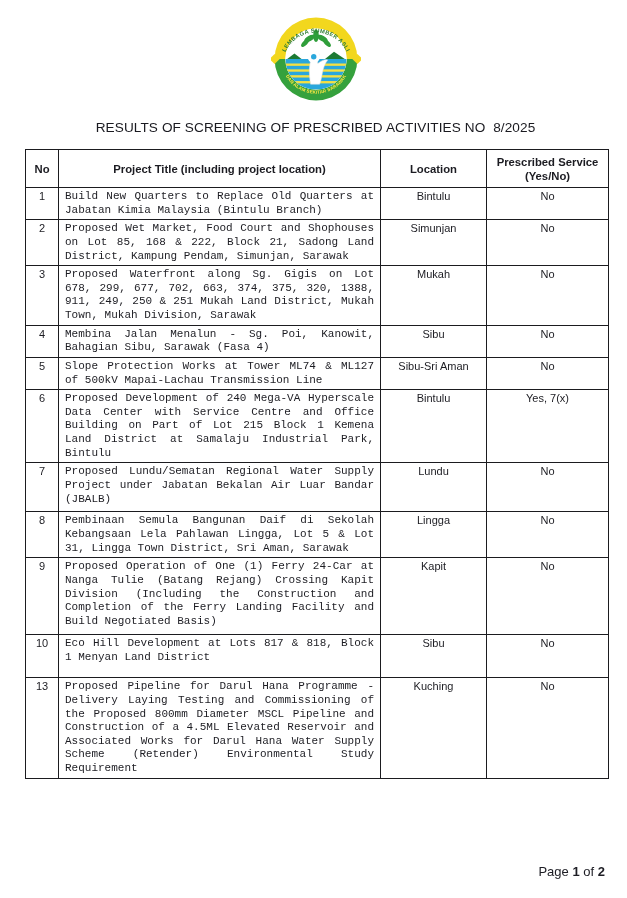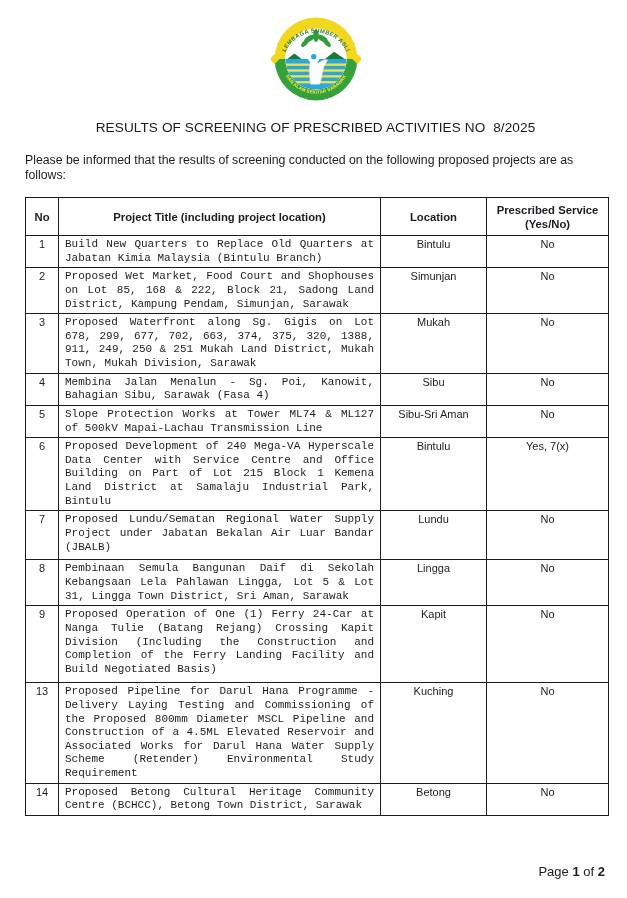--- a/index.html
+++ b/index.html
@@ -139,21 +139,20 @@
         <textPath href="#arcTop" startOffset="50%" text-anchor="middle">LEMBAGA SUMBER ASLI</textPath>
       </text>
       <text font-size="5" font-weight="bold" fill="#ffe843" letter-spacing="0.2" font-family="Liberation Sans, sans-serif">
         <textPath href="#arcBottom" startOffset="50%" text-anchor="middle">DAN ALAM SEKITAR SARAWAK</textPath>
       </text>
     </svg>
   </div>
 
   <h1 class="doc-title">RESULTS OF SCREENING OF PRESCRIBED ACTIVITIES NO&nbsp; 8/2025</h1>
 
-  <p class="intro">Please be informed that the results of screening conducted on the following proposed projects are as follows:</p>
 
   <table class="results">
     <colgroup>
       <col class="c-no">
         <col class="c-title">
         <col class="c-loc">
         <col class="c-pa">
     </colgroup>
     <thead>
       <tr>
@@ -212,29 +211,29 @@
           <td class="cell-loc">Lingga</td>
           <td class="cell-pa">No</td>
         </tr>
         <tr>
           <td class="cell-no">9</td>
           <td class="cell-title">Proposed Operation of One (1) Ferry 24-Car at Nanga Tulie (Batang Rejang) Crossing Kapit Division (Including the Construction and Completion of the Ferry Landing Facility and Build Negotiated Basis)</td>
           <td class="cell-loc">Kapit</td>
           <td class="cell-pa">No</td>
         </tr>
         <tr>
+          <td class="cell-no">10</td>
+          <td class="cell-title">Eco Hill Development at Lots 817 &amp; 818, Block 1 Menyan Land District</td>
+          <td class="cell-loc">Sibu</td>
+          <td class="cell-pa">No</td>
+        </tr>
+        <tr>
           <td class="cell-no">13</td>
           <td class="cell-title">Proposed Pipeline for Darul Hana Programme - Delivery Laying Testing and Commissioning of the Proposed 800mm Diameter MSCL Pipeline and Construction of a 4.5ML Elevated Reservoir and Associated Works for Darul Hana Water Supply Scheme (Retender) Environmental Study Requirement</td>
           <td class="cell-loc">Kuching</td>
-          <td class="cell-pa">No</td>
-        </tr>
-        <tr>
-          <td class="cell-no">14</td>
-          <td class="cell-title">Proposed Betong Cultural Heritage Community Centre (BCHCC), Betong Town District, Sarawak</td>
-          <td class="cell-loc">Betong</td>
           <td class="cell-pa">No</td>
         </tr>
       </tbody>
   </table>
 
   <div class="page-footer">
     <span>Page</span>
     <span class="bold">1</span>
     <span>of</span>
     <span class="bold">2</span>

